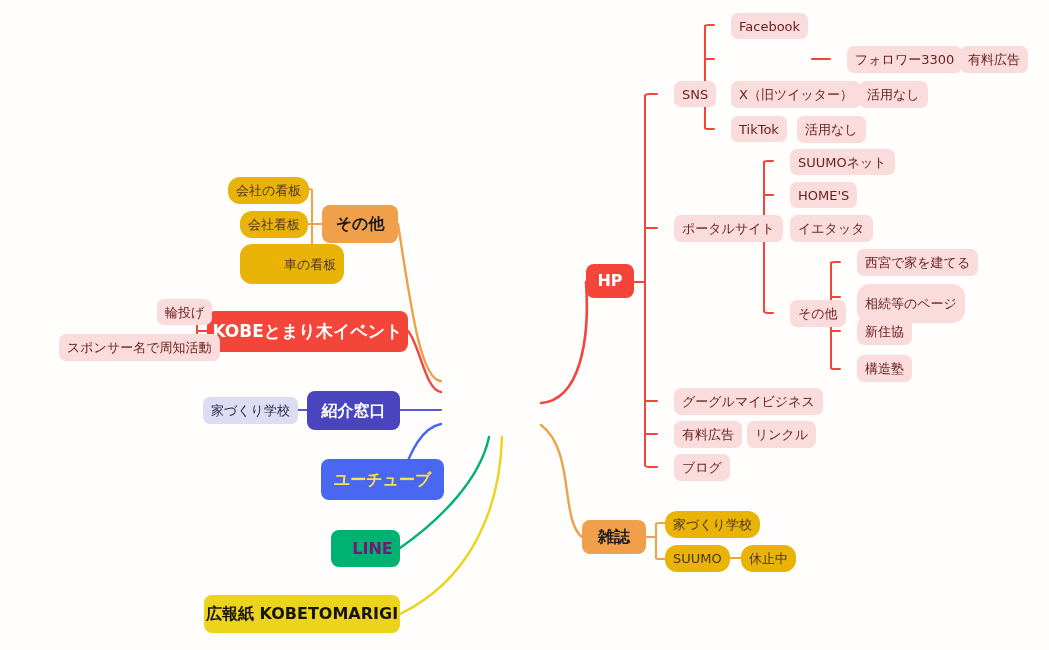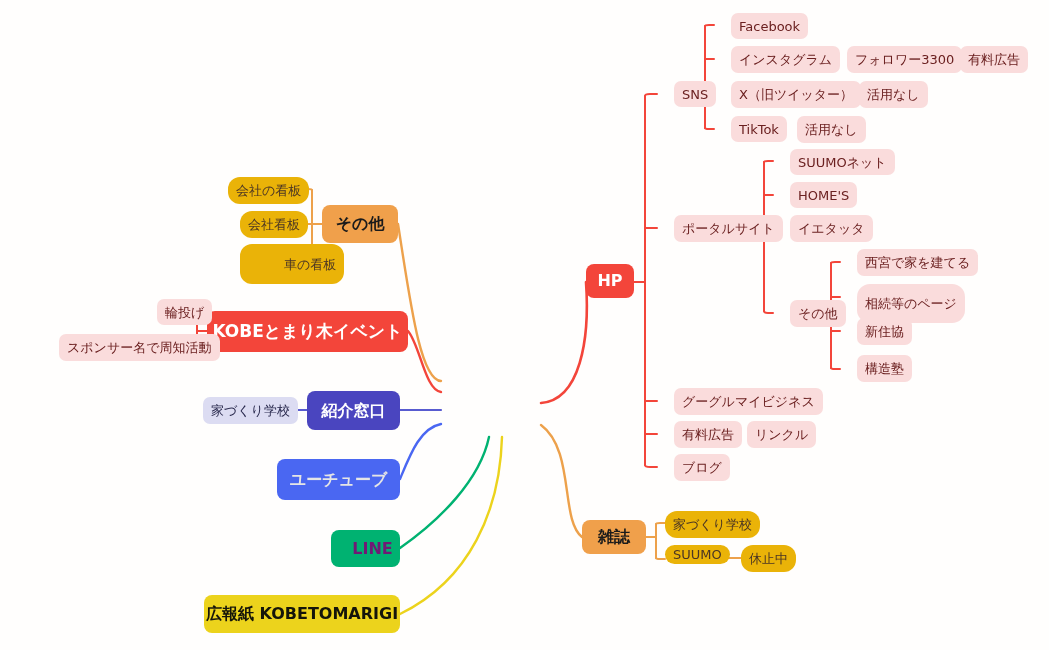--- a/index.html
+++ b/index.html
@@ -26,21 +26,21 @@
     background:#03022b;color:#ffffff;
     font-size:30px;font-weight:700;letter-spacing:2px;
     border-radius:10px;
   }
 
   
   .n-l1{font-size:16px;font-weight:700;border-radius:8px;}
   .n-l1.red{background:#f3453a;color:#ffffff;}
   .n-l1.orange{background:#f0a04b;color:#1b1b1b;}
   .n-l1.indigo{background:#4a45bf;color:#ffffff;}
-  .n-l1.blue{background:#4a67f2;color:#e5e5e5;}
+  .n-l1.blue{background:#4a67f2;color:#fde047;margin-left:44px;}
   .n-l1.green{background:#00b271;color:#701a75;padding-left:14px;}
   .n-l1.yellow{background:#ecd31c;color:#15150a;}
 
   
   .chip{
     font-size:13px;font-weight:400;
     border-radius:7px;
     padding:0 8px;
   }
   .chip.pink{background:#fadcdc;color:#6b2020;margin-left:17px;}
@@ -139,23 +139,20 @@
   </div>
 
   <div class="node chip pink" style="left:657px;top:81px;height:26px;">
     <span>SNS</span>
   </div>
 
   <div class="node chip pink" style="left:714px;top:13px;height:26px;">
     <span>Facebook</span>
   </div>
 
-  <div class="node chip pink" style="left:714px;top:46px;height:27px;">
-    <span>インスタグラム</span>
-  </div>
   <div class="node chip pink" style="left:830px;top:46px;height:27px;">
     <span>フォロワー3300</span>
   </div>
   <div class="node chip pink" style="left:943px;top:46px;height:27px;">
     <span>有料広告</span>
   </div>
 
   <div class="node chip pink" style="left:714px;top:81px;height:27px;">
     <span>X（旧ツイッター）</span>
   </div>
@@ -212,21 +209,21 @@
   <div class="node chip pink" style="left:657px;top:454px;height:27px;">
     <span>ブログ</span>
   </div>
 
   <div class="node n-l1 orange" style="left:582px;top:520px;width:64px;height:34px;">
     <span>雑誌</span>
   </div>
   <div class="node chip peach" style="left:665px;top:511px;height:27px;">
     <span>家づくり学校</span>
   </div>
-  <div class="node chip peach" style="left:665px;top:545px;height:19px;">
+  <div class="node chip peach" style="left:665px;top:545px;height:27px;">
     <span>SUUMO</span>
   </div>
   <div class="node chip peach" style="left:741px;top:545px;height:27px;">
     <span>休止中</span>
   </div>
 
   <div class="node n-l1 orange" style="left:322px;top:205px;width:76px;height:38px;">
     <span>その他</span>
   </div>
   <div class="node chip peach" style="left:228px;top:177px;height:27px;">

